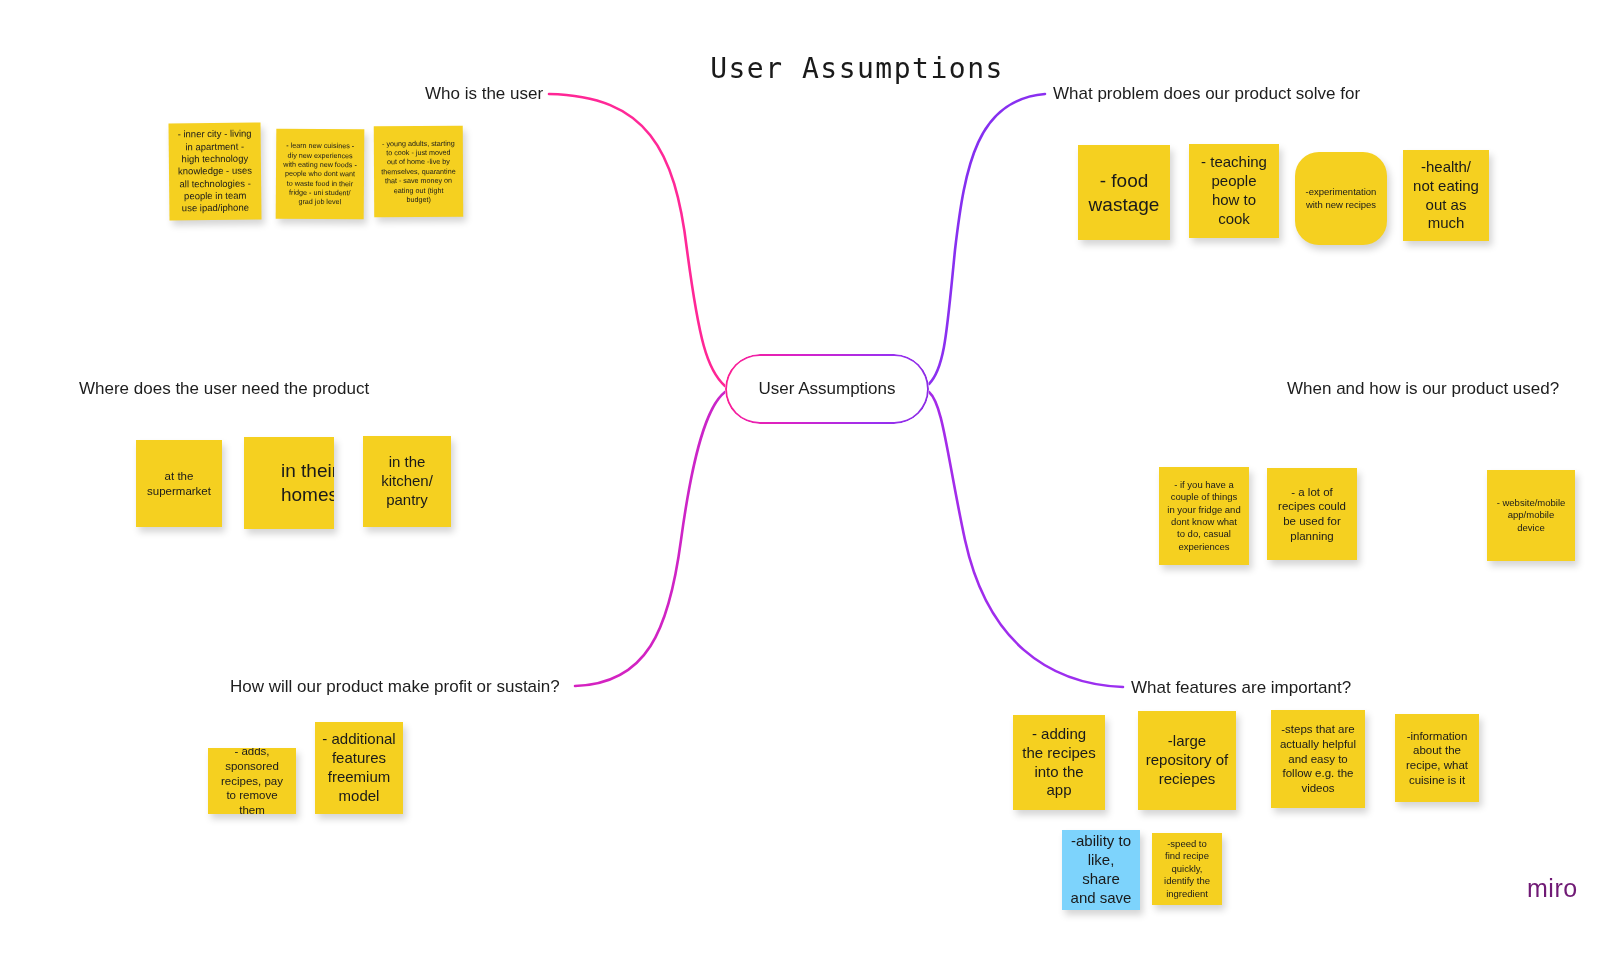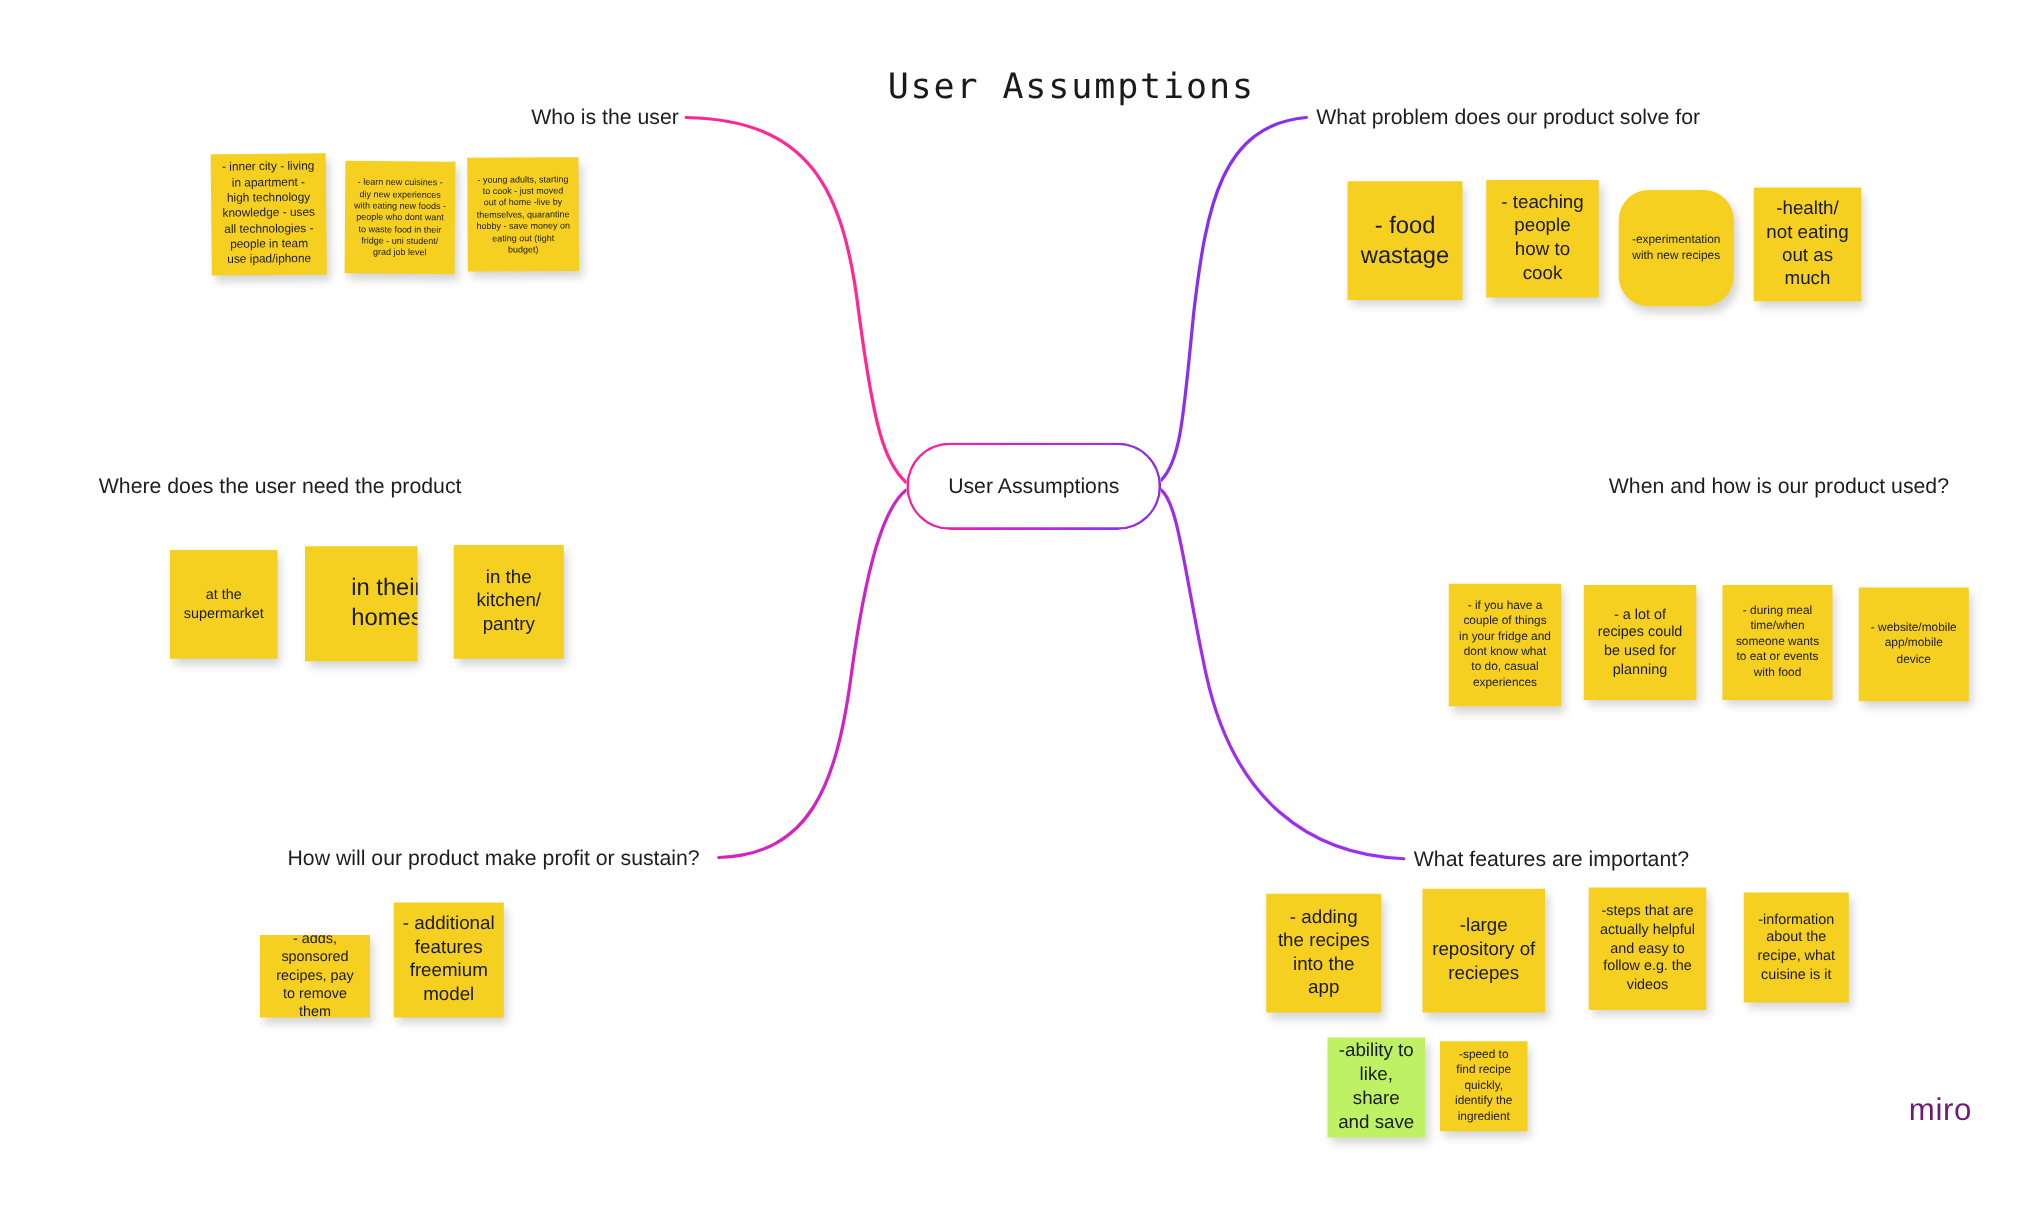--- a/index.html
+++ b/index.html
@@ -188,42 +188,41 @@
 - living in apartment
 - high technology knowledge
 - uses all technologies
 - people in team use ipad/iphone</div>
   <div class="sticky tiny" style="left: 229px; top: 129px; width: 88px; height: 90px; transform: rotate(0.4deg); background: rgb(245, 208, 32);">- learn new cuisines
 - diy new experiences with eating new foods
 -people who dont want to waste food in their fridge
 - uni student/ grad job level</div>
   <div class="sticky tiny" style="left: 327px; top: 126px; width: 89px; height: 91px; transform: rotate(-0.3deg); background: rgb(245, 208, 32);">- young adults, starting to cook
 - just moved out of home
--live by themselves, quarantine hobby
+-live by themselves, quarantine that
 - save money on eating out (tight budget)</div>
 
   <div class="sticky xlarge" style="left: 1031px; top: 145px; width: 92px; height: 95px; background: rgb(245, 208, 32);">- food wastage</div>
   <div class="sticky large" style="left: 1142px; top: 144px; width: 90px; height: 94px; background: rgb(245, 208, 32);">- teaching people how to cook</div>
   <div class="sticky small" style="left: 1248px; top: 152px; width: 92px; height: 93px; background: rgb(245, 208, 32); border-radius: 24px;">-experimentation with new recipes</div>
   <div class="sticky large" style="left: 1356px; top: 150px; width: 86px; height: 91px; background: rgb(245, 208, 32);">-health/ not eating out as much</div>
 
   <div class="sticky medium" style="left: 89px; top: 440px; width: 86px; height: 87px; background: rgb(245, 208, 32);">at the supermarket</div>
   <div class="sticky xlarge" style="left: 197px; top: 437px; width: 90px; height: 92px; background: rgb(245, 208, 32); padding-left: 48px;">in their homes</div>
   <div class="sticky large" style="left: 316px; top: 436px; width: 88px; height: 91px; background: rgb(245, 208, 32);">in the kitchen/ pantry</div>
 
   <div class="sticky small" style="left: 1112px; top: 467px; width: 90px; height: 98px; background: rgb(245, 208, 32);">- if you have a couple of things in your fridge and dont know what to do, casual experiences</div>
   <div class="sticky medium" style="left: 1220px; top: 468px; width: 90px; height: 92px; background: rgb(245, 208, 32);">- a lot of recipes could be used for planning</div>
-  <div class="sticky small" style="left: 1331px; top: 468px; width: 88px; height: 92px; background: rgb(245, 208, 32);">- during meal time/when someone wants to eat or events with food</div>
   <div class="sticky small" style="left: 1440px; top: 470px; width: 88px; height: 91px; background: rgb(245, 208, 32);">- website/mobile app/mobile device</div>
 
   <div class="sticky medium" style="left: 161px; top: 748px; width: 88px; height: 66px; background: rgb(245, 208, 32);">- adds, sponsored recipes, pay to remove them</div>
   <div class="sticky large" style="left: 268px; top: 722px; width: 88px; height: 92px; background: rgb(245, 208, 32);">- additional features freemium model</div>
 
   <div class="sticky large" style="left: 966px; top: 715px; width: 92px; height: 95px; background: rgb(245, 208, 32);">- adding the recipes into the app</div>
   <div class="sticky large" style="left: 1091px; top: 711px; width: 98px; height: 99px; background: rgb(245, 208, 32);">-large repository of reciepes</div>
   <div class="sticky medium" style="left: 1224px; top: 710px; width: 94px; height: 98px; background: rgb(245, 208, 32);">-steps that are actually helpful and easy to follow e.g. the videos</div>
   <div class="sticky medium" style="left: 1348px; top: 714px; width: 84px; height: 88px; background: rgb(245, 208, 32);">-information about the recipe, what cuisine is it</div>
-  <div class="sticky large" style="left: 1015px; top: 830px; width: 78px; height: 80px; background: #bef264;">-ability to like, share and save</div>
+  <div class="sticky large" style="left: 1015px; top: 830px; width: 78px; height: 80px; background: #7dd3fc;">-ability to like, share and save</div>
   <div class="sticky small" style="left: 1105px; top: 833px; width: 70px; height: 72px; background: rgb(245, 208, 32);">-speed to find recipe quickly, identify the ingredient</div>
 
   <div class="watermark" style="color: #701a75;">miro</div>
 
 </div>
 
 </body></html>

